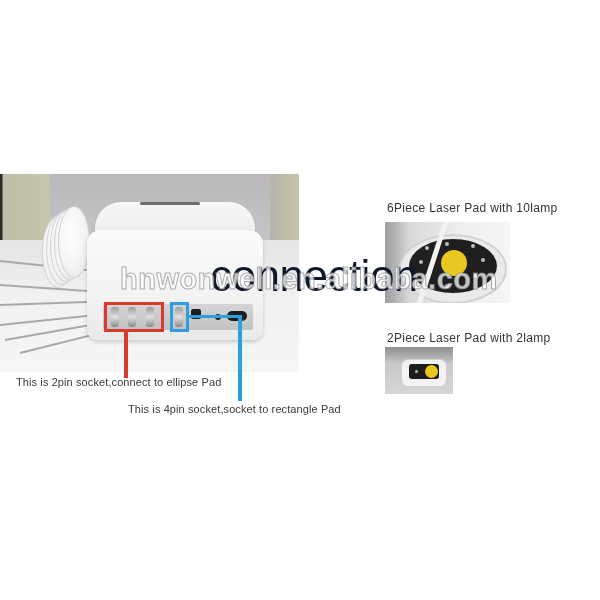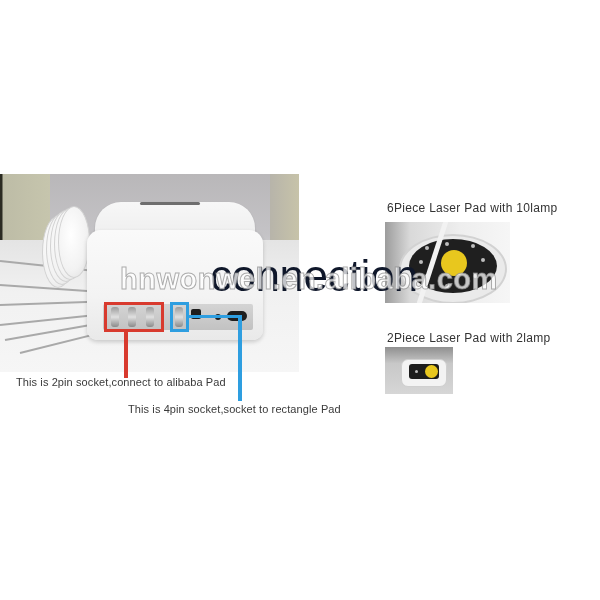--- a/index.html
+++ b/index.html
@@ -170,21 +170,21 @@
   </div>
 
   <div class="abs red-box"></div>
   <div class="abs blue-box"></div>
   <div class="abs blue-h"></div>
 </div>
 
 <div class="abs red-line"></div>
 <div class="abs blue-line"></div>
 
-<div class="abs caption cap-2pin">This is 2pin socket,connect to alibaba Pad</div>
+<div class="abs caption cap-2pin">This is 2pin socket,connect to ellipse Pad</div>
 <div class="abs caption cap-4pin">This is 4pin socket,socket to rectangle Pad</div>
 
 <div class="abs pad-title title-6">6Piece Laser Pad with 10lamp</div>
 <div class="abs pad-photo-1">
   <div class="abs ellipse-outer"></div>
   <div class="abs ellipse-inner"></div>
   <div class="abs lamp-yellow"></div>
   <div class="lamp-dot" style="left:40px;top:24px;"></div>
   <div class="lamp-dot" style="left:34px;top:38px;"></div>
   <div class="lamp-dot" style="left:40px;top:52px;"></div>

